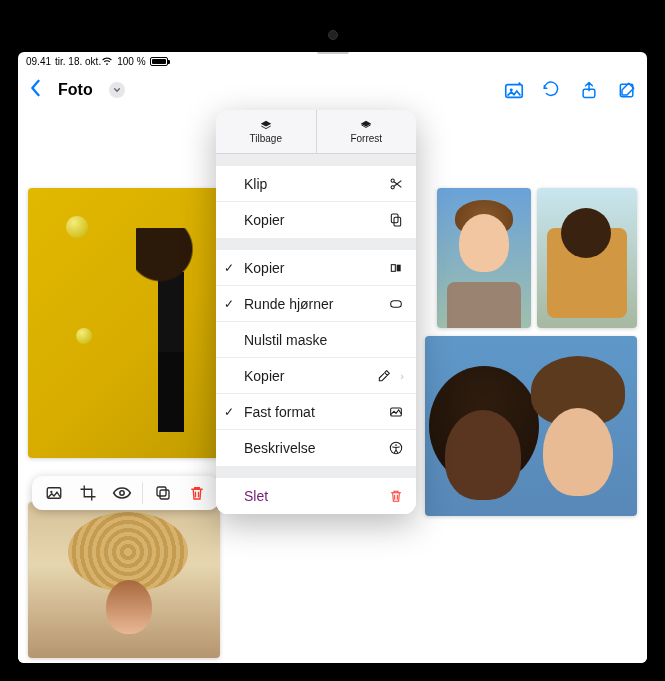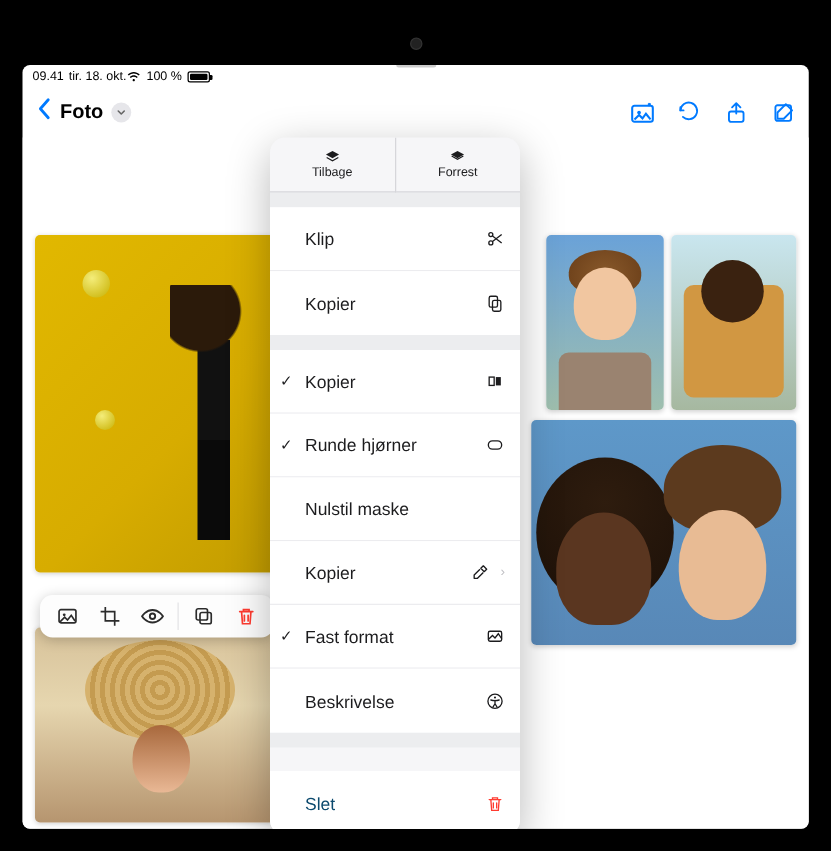--- a/index.html
+++ b/index.html
@@ -65,21 +65,21 @@
     border-radius: 1px;
   }
   .toolbar {
     height: 40px;
     display: flex;
     align-items: center;
     justify-content: space-between;
     padding: 0 10px;
     position: relative;
   }
-  .toolbar-left { display: flex; align-items: center; gap: 6px; }
+  .toolbar-left { display: flex; align-items: center; gap: 16px; }
   .back-chevron { color: #007aff; font-size: 20px; font-weight: 500; }
   .toolbar-title { font-size: 16px; font-weight: 600; color: #000; }
   .dropdown-chevron {
     width: 16px; height: 16px;
     border-radius: 50%;
     background: #e6e6ea;
     display: flex;
     align-items: center;
     justify-content: center;
     font-size: 8px;
@@ -191,21 +191,21 @@
     justify-content: center;
     gap: 0;
     font-size: 10px;
     color: #1c1c1e;
     border-bottom: 1px solid #d6d6da;
   }
   .pop-tab:first-child { border-right: 1px solid #d6d6da; }
   .pop-tab svg { width: 18px; height: 14px; }
   .pop-section-gap { height: 12px; background: #ecedef; }
   .pop-row {
-    height: 51px;
+    height: 36px;
     display: flex;
     align-items: center;
     padding: 0 12px 0 28px;
     background: #fff;
     border-bottom: 1px solid #ececef;
     font-size: 14px;
     color: #1c1c1e;
     position: relative;
   }
   .pop-row:last-child { border-bottom: none; }
@@ -216,21 +216,21 @@
     color: #1c1c1e;
   }
   .pop-row .row-icon {
     margin-left: auto;
     color: #1c1c1e;
     display: flex;
     align-items: center;
     gap: 4px;
   }
   .pop-row .row-icon svg { width: 16px; height: 16px; }
-  .pop-row.red { color: #0c4a6e; margin-top: 19px; }
+  .pop-row.red { color: #701a75; }
   .pop-row.red .row-icon { color: #ff3b30; }
   .pop-group { background:#fff; }
   .chev-right { font-size: 11px; color: #c0c0c4; margin-left: 4px; }
 
   .wifi-icon { width:12px; height:12px; }
 </style>
 </head>
 <body>
 
 <div class="device-frame">

